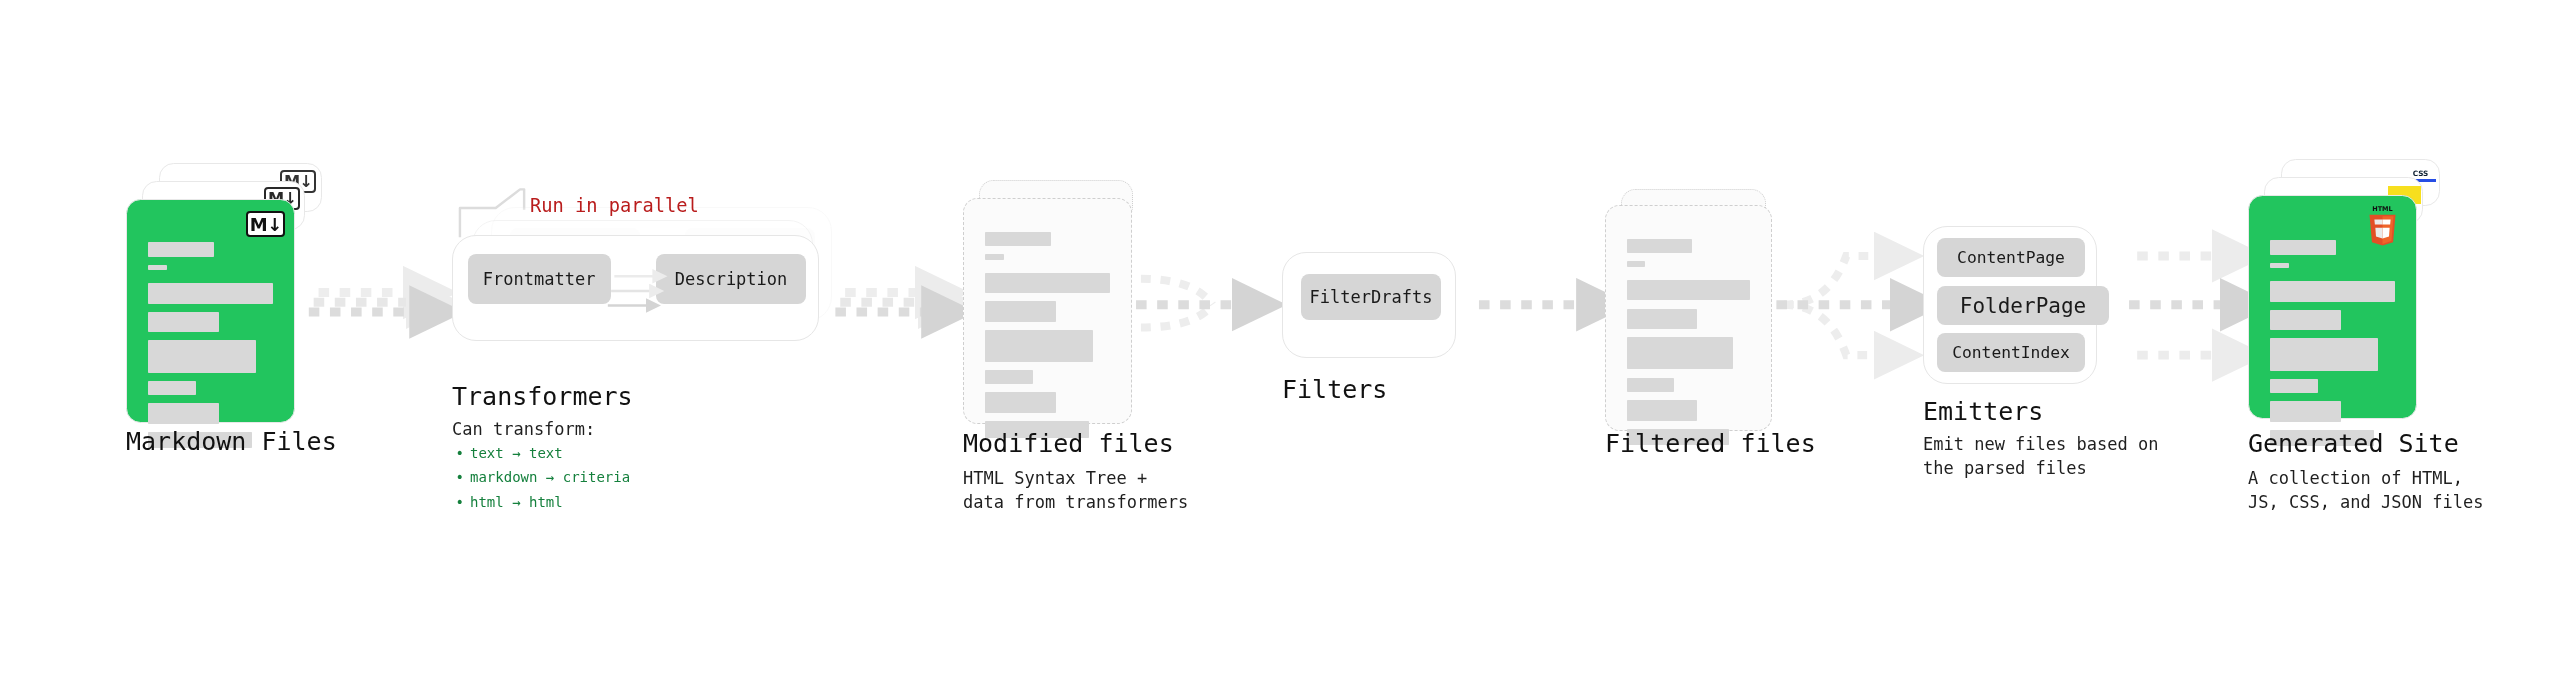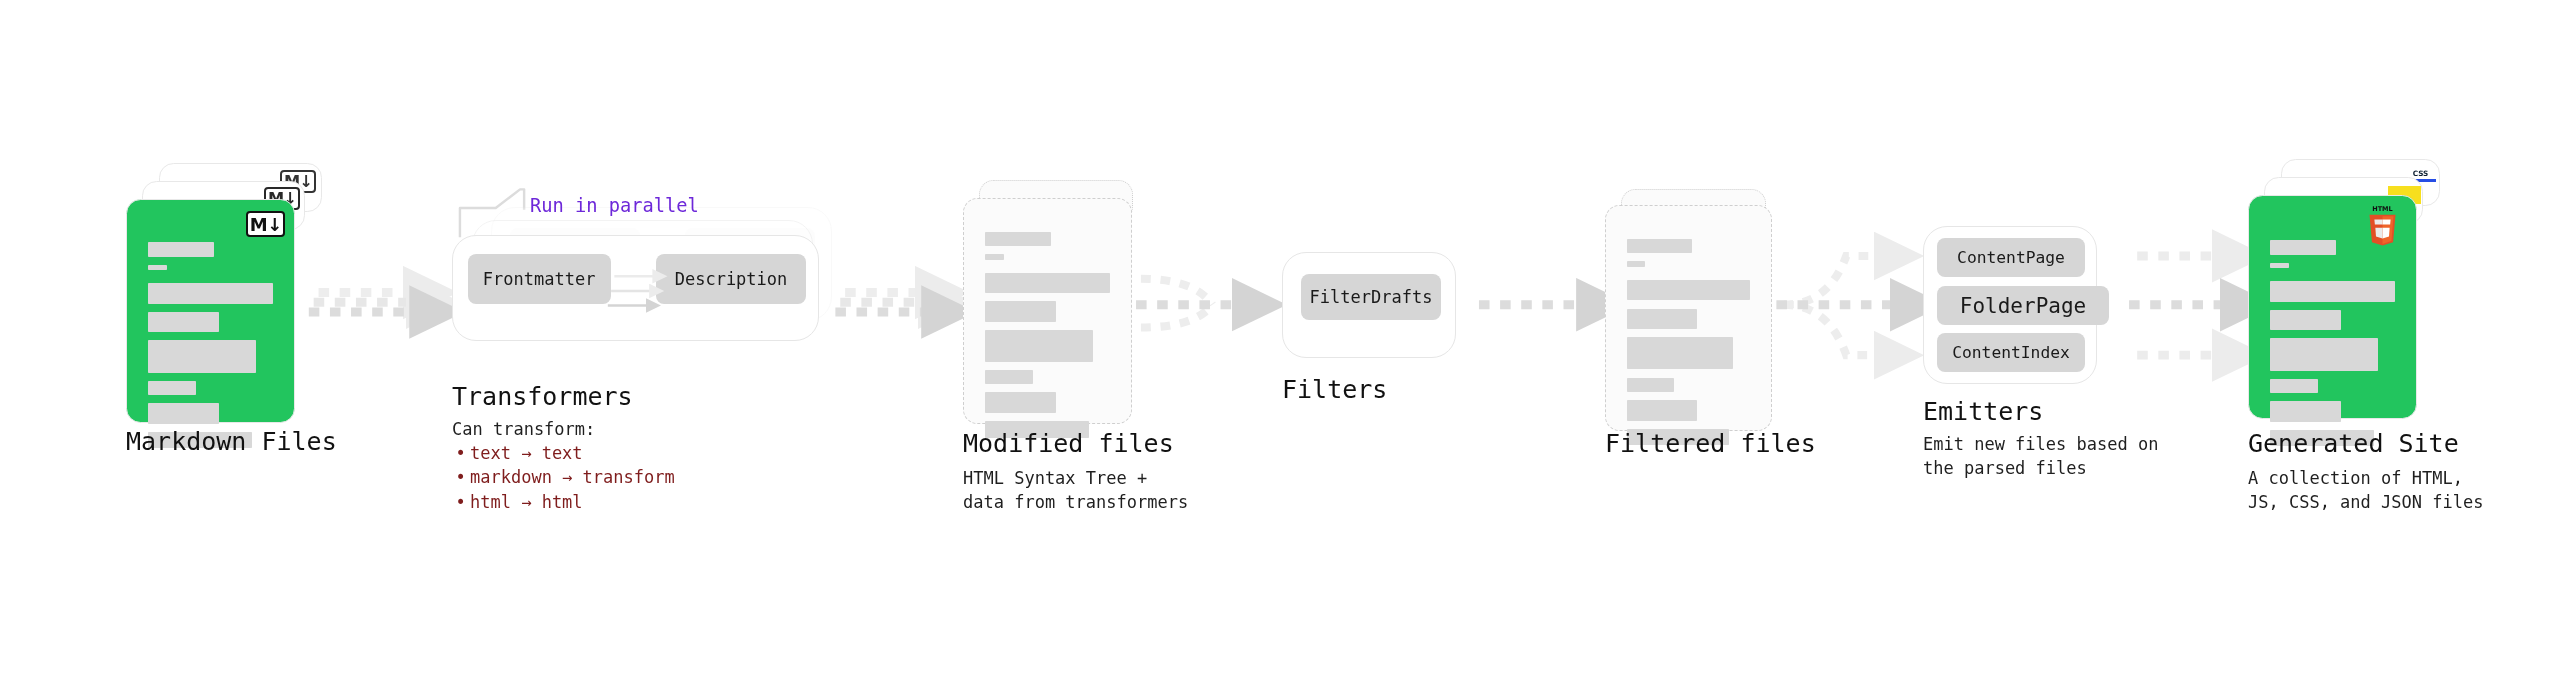--- a/index.html
+++ b/index.html
@@ -113,28 +113,28 @@
   .desc {
     position: absolute;
     font-size: 17px;
     line-height: 24.4px;
     color: #1f1f1f;
     white-space: pre-line;
   }
   .caption {
     position: absolute;
     font-size: 18.7px;
-    color: #6d28d9;
+    color: #b91c1c;
     white-space: nowrap;
   }
   .bullets {
     position: absolute;
-    font-size: 17px;
+    font-size: 14px;
     line-height: 24.4px;
-    color: #7f1d1d;
+    color: #15803d;
   }
   .bullets ul {
     margin: 0;
     padding-left: 18px;
     list-style: none;
   }
   .bullets li { position: relative; }
   .bullets li:before {
     content: "\2022";
     position: absolute;
@@ -260,21 +260,21 @@
       <path d="M752,358 L800,358" stroke="#e4e4e4" stroke-width="3" fill="none" marker-end="url(#triLight)"></path>
       <path d="M748,376 L796,376" stroke="#d4d4d4" stroke-width="3" fill="none" marker-end="url(#tri)"></path>
     </g>
   </svg>
   <div class="caption" style="left:530px; top:195px;">Run in parallel</div>
   <div class="title" style="left:452px; top:382px;">Transformers</div>
   <div class="desc" style="left:452px; top:417px;">Can transform:</div>
   <div class="bullets" style="left:452px; top:441px;">
     <ul>
       <li>text → text</li>
-      <li>markdown → transform</li>
+      <li>markdown → criteria</li>
       <li>html → html</li>
     </ul>
   </div>
 
   <div class="docstack" style="left:963px; top:180px;">
     <div class="doccard dotted" style="left:16.3px; top:0px; width:154px; height:41px;"></div>
     <div class="doccard dashed" style="left:0px; top:18px; width:169px; height:226px;">
       <div class="doc-lines" style="top:32.5px;">
         <div class="bar" style="width:53%; height:14.6px;"></div>
         <div class="bar" style="width:15%; height:5.7px; margin-bottom:13px;"></div>

